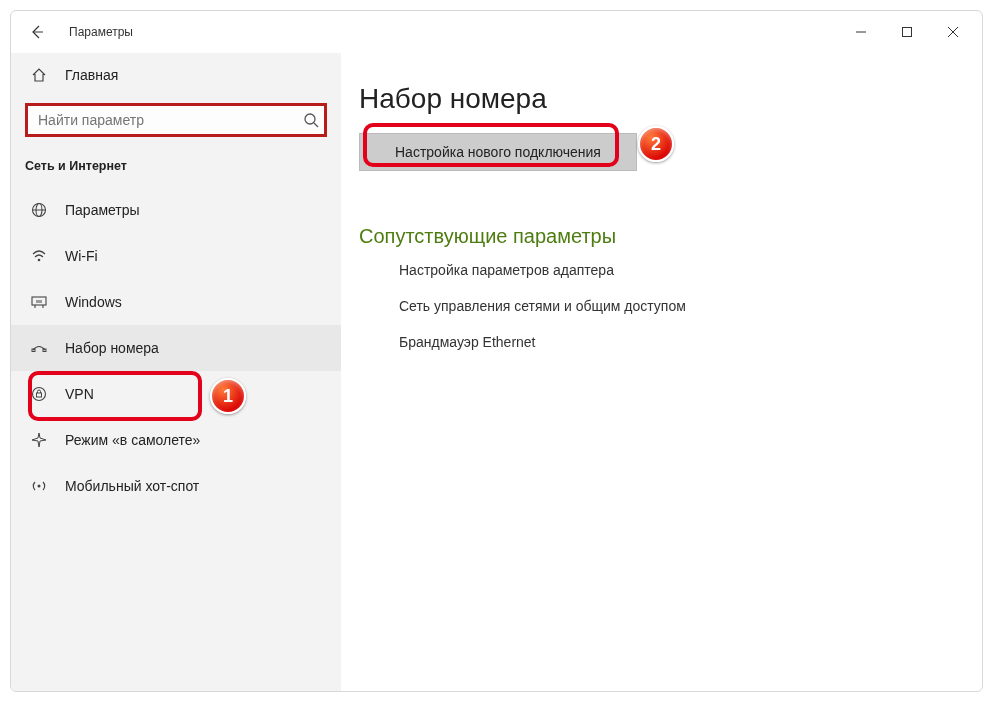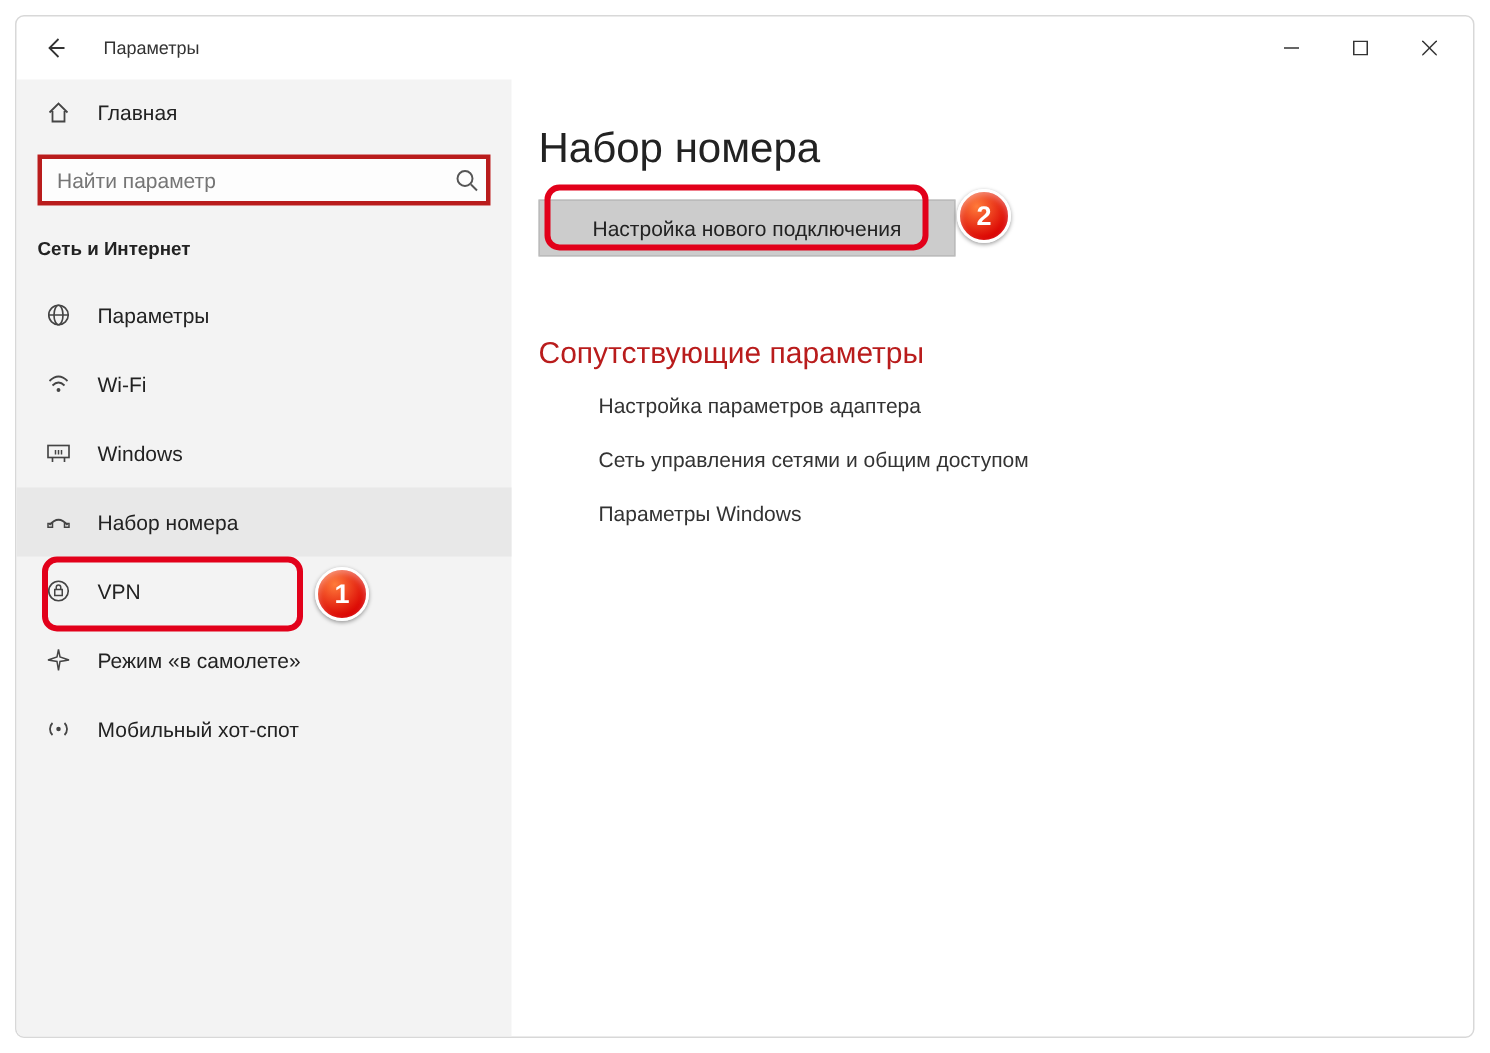--- a/index.html
+++ b/index.html
@@ -128,21 +128,21 @@
     background: #ccc;
     padding: 10px 35px;
     font-size: 14px;
     color: #222;
     min-width: 230px;
     text-align: left;
   }
   .related-heading {
     font-size: 20px;
     font-weight: 400;
-    color: #b91c1c;
+    color: #4d7c0f;
     margin-top: 54px;
     margin-bottom: 14px;
   }
   .related-link {
     display: block;
     font-size: 14px;
     color: #0067c0;
     margin-bottom: 20px;
   }
   .related-link.black { color: #333; margin-left: 40px; }
@@ -315,21 +315,21 @@
 
     <div class="main">
       <h1 class="page-heading">Набор номера</h1>
 
       <button class="primary-btn">Настройка нового подключения</button>
 
       <h2 class="related-heading">Сопутствующие параметры</h2>
 
       <a class="related-link black">Настройка параметров адаптера</a>
       <a class="related-link black">Сеть управления сетями и общим доступом</a>
-      <a class="related-link black">Параметры Windows</a>
+      <a class="related-link black">Брандмауэр Ethernet</a>
     </div>
   </div>
 </div>
 
 <div class="callout-ring r1"></div>
 <div class="badge b1">1</div>
 <div class="callout-ring r2"></div>
 <div class="badge b2">2</div>
 
 </body></html>

